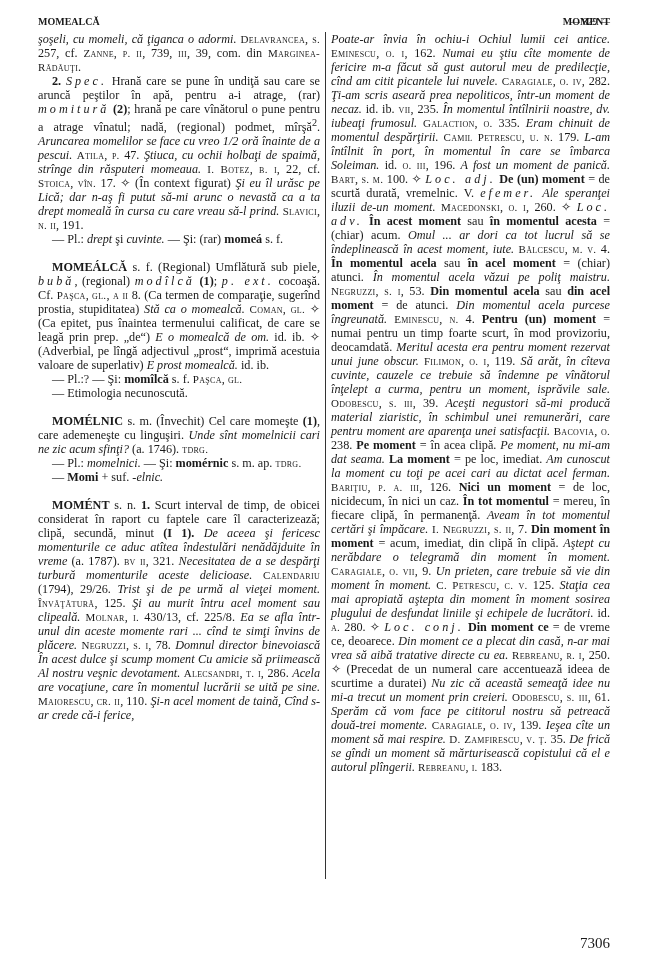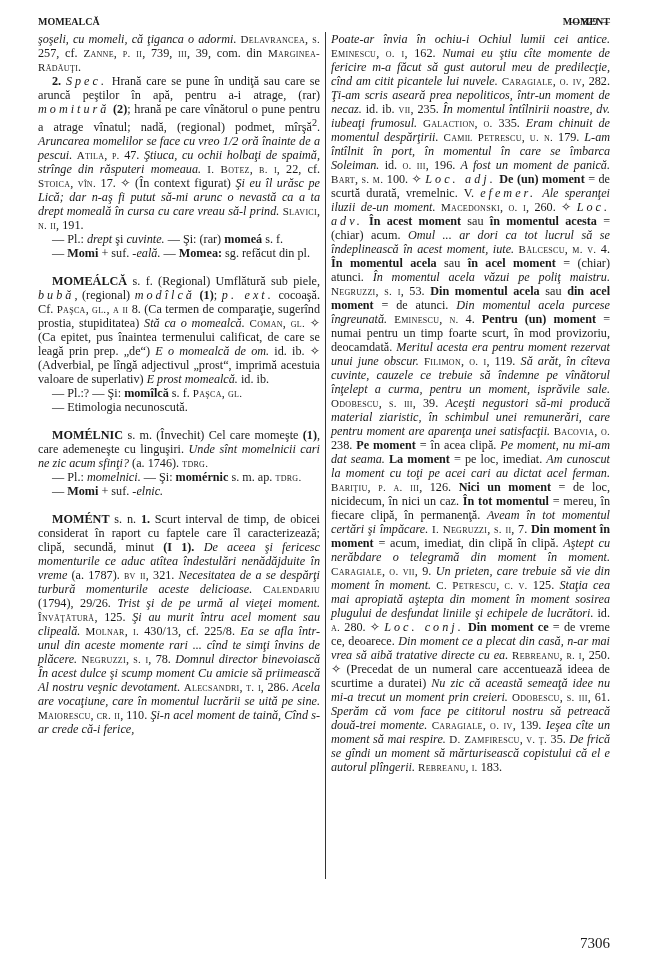--- a/index.html
+++ b/index.html
@@ -45,21 +45,20 @@
 <div class="header">
   <span class="left">MOMEALCĂ</span>
   <span class="center">— 829 —</span>
   <span class="right">MOMENT</span>
 </div>
 
 <div class="col col-left" id="col-left">
     <p class=""><i>şoşeli, cu momeli, că ţiganca o adormi.</i> <span class="sc">Delavrancea</span>, <span class="sc">s.</span> 257, cf. <span class="sc">Zanne</span>, <span class="sc">p. ii</span>, 739, <span class="sc">iii</span>, 39, com. din <span class="sc">Marginea-Rădăuţi</span>.</p>
     <p class="ind"><b>2.</b> <span class="sp">Spec.</span> Hrană care se pune în undiţă sau care se aruncă peştilor în apă, pentru a-i atrage, (rar) <span class="sp">momitură</span> <b>(2)</b>; hrană pe care vînătorul o pune pentru a atrage vînatul; nadă, (regional) podmet, mîrşă<sup>2</sup>. <i>Aruncarea momelilor se face cu vreo 1/2 oră înainte de a pescui.</i> <span class="sc">Atila</span>, <span class="sc">p.</span> 47. <i>Ştiuca, cu ochii holbaţi de spaimă, strînge din răsputeri momeaua.</i> <span class="sc">I. Botez</span>, <span class="sc">b. i</span>, 22, cf. <span class="sc">Stoica</span>, <span class="sc">vîn.</span> 17. ✧ (În context figurat) <i>Şi eu îl urăsc pe Lică; dar n-aş fi putut să-mi arunc o nevastă ca a ta drept momeală în cursa cu care vreau să-l prind.</i> <span class="sc">Slavici</span>, <span class="sc">n. ii</span>, 191.</p>
     <p class="ind">— Pl.: <i>drept</i> şi <i>cuvinte.</i> — Şi: (rar) <b>momeá</b> s. f.</p>
-    <p class="ind">— <b>Momi</b> + suf. <i>-eală.</i> — <b>Momea:</b> sg. refăcut din pl.</p>
     <p class="entry"><b>MOMEÁLCĂ</b> s. f. (Regional) Umflătură sub piele, <span class="sp">bubă</span>, (regional) <span class="sp">modîlcă</span> <b>(1)</b>; <span class="sp">p. ext.</span> cocoaşă. Cf. <span class="sc">Paşca</span>, <span class="sc">gl.</span>, <span class="sc">a ii</span> 8. (Ca termen de comparaţie, sugerînd prostia, stupiditatea) <i>Stă ca o momealcă.</i> <span class="sc">Coman</span>, <span class="sc">gl.</span> ✧ (Ca epitet, pus înaintea termenului calificat, de care se leagă prin prep. „de“) <i>E o momealcă de om.</i> id. ib. ✧ (Adverbial, pe lîngă adjectivul „prost“, imprimă acestuia valoare de superlativ) <i>E prost momealcă.</i> id. ib.</p>
     <p class="ind">— Pl.:? — Şi: <b>momîlcă</b> s. f. <span class="sc">Paşca</span>, <span class="sc">gl.</span></p>
     <p class="ind">— Etimologia necunoscută.</p>
     <p class="entry"><b>MOMÉLNIC</b> s. m. (Învechit) Cel care momeşte <b>(1)</b>, care ademeneşte cu linguşiri. <i>Unde sînt momelnicii cari ne zic acum sfinţi?</i> (a. 1746). <span class="sc">tdrg.</span></p>
     <p class="ind">— Pl.: <i>momelnici.</i> — Şi: <b>momérnic</b> s. m. ap. <span class="sc">tdrg.</span></p>
     <p class="ind">— <b>Momi</b> + suf. <i>-elnic.</i></p>
     <p class="entry"><b>MOMÉNT</b> s. n. <b>1.</b> Scurt interval de timp, de obicei considerat în raport cu faptele care îl caracterizează; clipă, secundă, minut <b>(I 1).</b> <i>De aceea şi fericesc momenturile ce aduc atîtea îndestulări nenădăjduite în vreme</i> (a. 1787). <span class="sc">bv ii</span>, 321. <i>Necesitatea de a se despărţi turbură momenturile aceste delicioase.</i> <span class="sc">Calendariu</span> (1794), 29/26. <i>Trist şi de pe urmă al vieţei moment.</i> <span class="sc">Învăţătură</span>, 125. <i>Şi au murit întru acel moment sau clipeală.</i> <span class="sc">Molnar</span>, <span class="sc">i.</span> 430/13, cf. 225/8. <i>Ea se afla într-unul din aceste momente rari ... cînd te simţi învins de plăcere.</i> <span class="sc">Negruzzi</span>, <span class="sc">s. i</span>, 78. <i>Domnul director binevoiască În acest dulce şi scump moment Cu amicie să priimească Al nostru veşnic devotament.</i> <span class="sc">Alecsandri</span>, <span class="sc">t. i</span>, 286. <i>Acela are vocaţiune, care în momentul lucrării se uită pe sine.</i> <span class="sc">Maiorescu</span>, <span class="sc">cr. ii</span>, 110. <i>Şi-n acel moment de taină, Cînd s-ar crede că-i ferice,</i></p>
   </div>
 <div class="divider"></div>
 <div class="col col-right" id="col-right">

